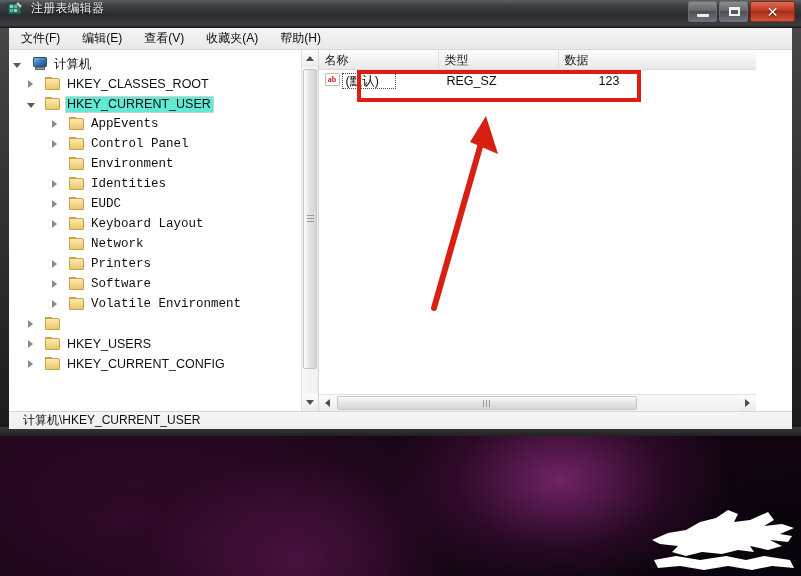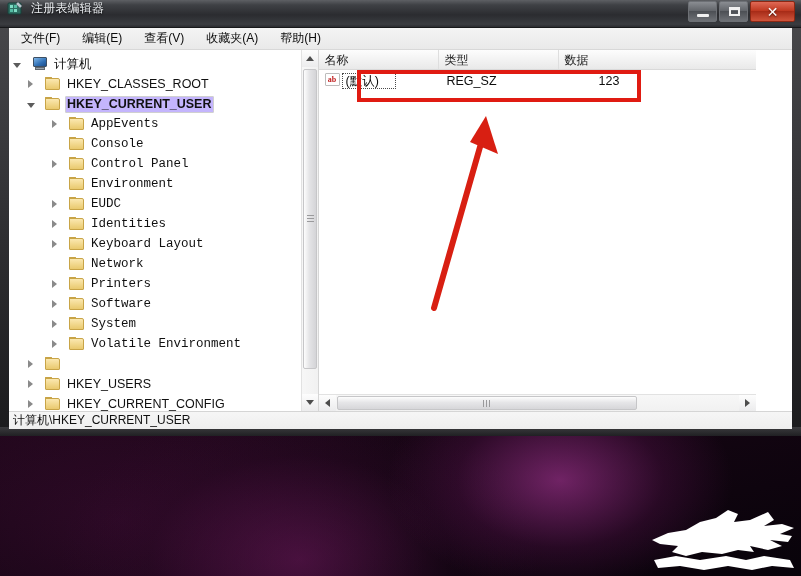--- a/index.html
+++ b/index.html
@@ -246,25 +246,24 @@
     border: 1px solid #60686f;
     box-sizing: border-box;
   }
   .tree-label {
     font-size: 12.5px;
     color: #101010;
     padding: 1px 3px 1px 2px;
     line-height: 15px;
   }
   .tree-row.selected .tree-label {
-    background: #c4b5fd;
+    background: #5eead4;
     border: 1px solid #d0d0d0;
     padding: 0px 2px 0px 1px;
     border-radius: 1px;
-    font-weight: bold;
   }
   .indent-1 { padding-left: 14px; }
   .indent-2 { padding-left: 38px; font-family: Liberation Mono, monospace; }
 
   
   #tree-vscroll {
     position: absolute;
     right: 0; top: 0;
     width: 17px; height: 361px;
     background: linear-gradient(90deg, #f7f7f7 0%, #f1f1f1 100%);
@@ -444,21 +443,21 @@
     width: 783px; height: 18px;
     background: linear-gradient(180deg, #f6f6f6 0%, #eeeeee 100%);
     border-top: 1px solid #d5d5d5;
     box-sizing: border-box;
     display: flex;
     align-items: center;
   }
   #status-text {
     font-size: 12px;
     color: #101010;
-    padding-left: 4px;
+    padding-left: 14px;
     white-space: nowrap;
   }
 
   
   #annot-box {
     position: absolute;
     left: 357px; top: 70px;
     width: 284px; height: 32px;
     border: 4px solid #e01b12;
     box-sizing: border-box;
@@ -562,88 +561,79 @@
               <span class="tri-collapsed"></span>
             </span>
             <span class="dots"></span>
             <span class="folder-icon">
               <span class="f-tab"></span>
               <span class="f-back"></span>
             </span>
             <span class="tree-label">AppEvents</span>
           </div>
           <div class="tree-row indent-2">
+            <span class="expander">
+              <span class="tri-collapsed"></span>
+            </span>
+            <span class="dots"></span>
+            <span class="folder-icon">
+              <span class="f-tab"></span>
+              <span class="f-back"></span>
+            </span>
+            <span class="tree-label">Control Panel</span>
+          </div>
+          <div class="tree-row indent-2">
             <span class="expander"></span>
             <span class="dots"></span>
             <span class="folder-icon">
               <span class="f-tab"></span>
               <span class="f-back"></span>
             </span>
-            <span class="tree-label">Console</span>
-          </div>
-          <div class="tree-row indent-2">
-            <span class="expander">
-              <span class="tri-collapsed"></span>
-            </span>
-            <span class="dots"></span>
-            <span class="folder-icon">
-              <span class="f-tab"></span>
-              <span class="f-back"></span>
-            </span>
-            <span class="tree-label">Control Panel</span>
+            <span class="tree-label">Environment</span>
+          </div>
+          <div class="tree-row indent-2">
+            <span class="expander">
+              <span class="tri-collapsed"></span>
+            </span>
+            <span class="dots"></span>
+            <span class="folder-icon">
+              <span class="f-tab"></span>
+              <span class="f-back"></span>
+            </span>
+            <span class="tree-label">Identities</span>
+          </div>
+          <div class="tree-row indent-2">
+            <span class="expander">
+              <span class="tri-collapsed"></span>
+            </span>
+            <span class="dots"></span>
+            <span class="folder-icon">
+              <span class="f-tab"></span>
+              <span class="f-back"></span>
+            </span>
+            <span class="tree-label">EUDC</span>
+          </div>
+          <div class="tree-row indent-2">
+            <span class="expander">
+              <span class="tri-collapsed"></span>
+            </span>
+            <span class="dots"></span>
+            <span class="folder-icon">
+              <span class="f-tab"></span>
+              <span class="f-back"></span>
+            </span>
+            <span class="tree-label">Keyboard Layout</span>
           </div>
           <div class="tree-row indent-2">
             <span class="expander"></span>
             <span class="dots"></span>
             <span class="folder-icon">
               <span class="f-tab"></span>
               <span class="f-back"></span>
             </span>
-            <span class="tree-label">Environment</span>
-          </div>
-          <div class="tree-row indent-2">
-            <span class="expander">
-              <span class="tri-collapsed"></span>
-            </span>
-            <span class="dots"></span>
-            <span class="folder-icon">
-              <span class="f-tab"></span>
-              <span class="f-back"></span>
-            </span>
-            <span class="tree-label">EUDC</span>
-          </div>
-          <div class="tree-row indent-2">
-            <span class="expander">
-              <span class="tri-collapsed"></span>
-            </span>
-            <span class="dots"></span>
-            <span class="folder-icon">
-              <span class="f-tab"></span>
-              <span class="f-back"></span>
-            </span>
-            <span class="tree-label">Identities</span>
-          </div>
-          <div class="tree-row indent-2">
-            <span class="expander">
-              <span class="tri-collapsed"></span>
-            </span>
-            <span class="dots"></span>
-            <span class="folder-icon">
-              <span class="f-tab"></span>
-              <span class="f-back"></span>
-            </span>
-            <span class="tree-label">Keyboard Layout</span>
-          </div>
-          <div class="tree-row indent-2">
-            <span class="expander"></span>
-            <span class="dots"></span>
-            <span class="folder-icon">
-              <span class="f-tab"></span>
-              <span class="f-back"></span>
-            </span>
             <span class="tree-label">Network</span>
           </div>
           <div class="tree-row indent-2">
             <span class="expander">
               <span class="tri-collapsed"></span>
             </span>
             <span class="dots"></span>
             <span class="folder-icon">
               <span class="f-tab"></span>
               <span class="f-back"></span>
@@ -653,31 +643,20 @@
           <div class="tree-row indent-2">
             <span class="expander">
               <span class="tri-collapsed"></span>
             </span>
             <span class="dots"></span>
             <span class="folder-icon">
               <span class="f-tab"></span>
               <span class="f-back"></span>
             </span>
             <span class="tree-label">Software</span>
-          </div>
-          <div class="tree-row indent-2">
-            <span class="expander">
-              <span class="tri-collapsed"></span>
-            </span>
-            <span class="dots"></span>
-            <span class="folder-icon">
-              <span class="f-tab"></span>
-              <span class="f-back"></span>
-            </span>
-            <span class="tree-label">System</span>
           </div>
           <div class="tree-row indent-2">
             <span class="expander">
               <span class="tri-collapsed"></span>
             </span>
             <span class="dots"></span>
             <span class="folder-icon">
               <span class="f-tab"></span>
               <span class="f-back"></span>
             </span>

